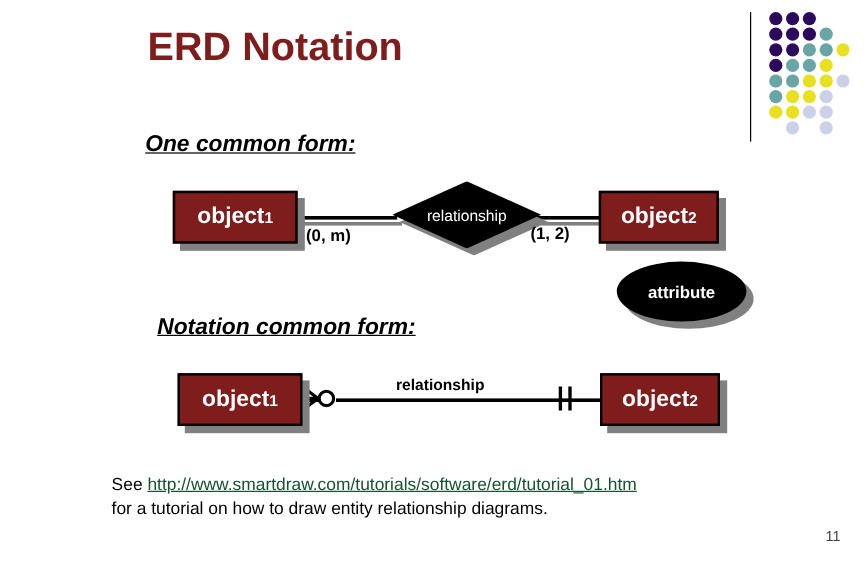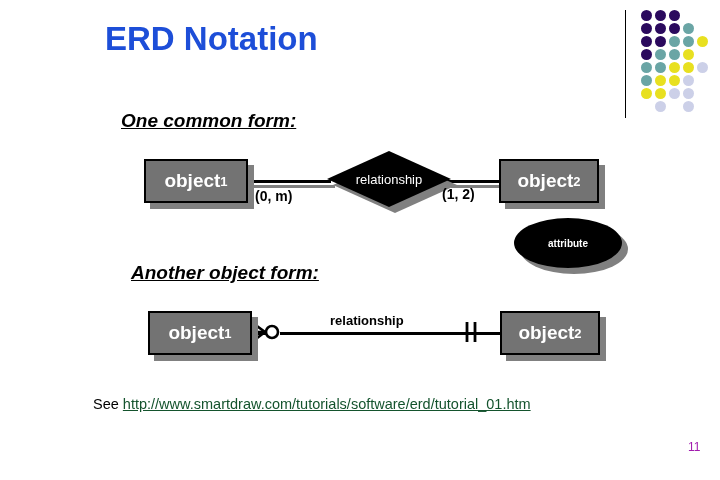--- a/index.html
+++ b/index.html
@@ -12,25 +12,25 @@
     height: 480px;
     position: relative;
     overflow: hidden;
     font-family: "Liberation Sans", sans-serif;
     background: #ffffff;
   }
 
   
   #slide-title {
     position: absolute;
-    left: 105px;
+    left: 123px;
     top: 20px;
     font-size: 33px;
     font-weight: bold;
-    color: #1d4ed8;
+    color: #7f1d1d;
     letter-spacing: 0px;
     white-space: nowrap;
   }
 
   
   #dot-grid {
     position: absolute;
     left: 641px;
     top: 10px;
     width: 80px;
@@ -60,21 +60,21 @@
     color: #000000;
     text-decoration: underline;
     white-space: nowrap;
   }
   #heading-one { left: 121px; top: 110px; }
   #heading-two { left: 131px; top: 262px; }
 
   
   .entity-box {
     position: absolute;
-    background: #737373;
+    background: #7f1d1d;
     border: 2px solid #000000;
     box-shadow: 6px 6px 0 0 #808080;
     display: flex;
     align-items: center;
     justify-content: center;
     color: #ffffff;
     font-weight: bold;
     font-size: 19px;
     box-sizing: border-box;
   }
@@ -145,21 +145,21 @@
   #attribute-ellipse-label {
     position: absolute;
     left: 514px;
     top: 218px;
     width: 108px;
     height: 50px;
     display: flex;
     align-items: center;
     justify-content: center;
     color: #ffffff;
-    font-size: 10px;
+    font-size: 14px;
     font-weight: bold;
     white-space: nowrap;
   }
 
   
   .connector {
     position: absolute;
     background: #000000;
     height: 3px;
   }
@@ -226,21 +226,21 @@
   }
   #footer-link {
     color: #14532d;
     text-decoration: underline;
   }
   #page-number {
     position: absolute;
     left: 688px;
     top: 440px;
     font-size: 12px;
-    color: #a21caf;
+    color: #404040;
   }
 </style>
 </head>
 <body>
 
 <div id="slide-title">ERD Notation</div>
 
 <div id="divider-line"></div>
 <div id="dot-grid">
     <div class="dot" style="left: 0px; top: 0px; background: rgb(43, 10, 94);"></div>
@@ -296,21 +296,21 @@
     <sub>1</sub>
 </div>
 <div id="entity-2-row1" class="entity-box">
   <span>object</span>
     <sub>2</sub>
 </div>
 
 <div id="card-0m" class="cardinality-label">(0, m)</div>
 <div id="card-11" class="cardinality-label">(1, 2)</div>
 
-<div id="heading-two" class="section-heading">Another object form:</div>
+<div id="heading-two" class="section-heading">Notation common form:</div>
 
 <div id="conn-2-mid-a" class="connector"></div>
 <div id="conn-2-left" class="connector"></div>
 
 <div id="relationship-label-row2">relationship</div>
 
 <svg id="crowsfoot-icon" viewBox="0 0 34 22">
   <path d="M1 2 L13 11 L1 20" fill="none" stroke="#000000" stroke-width="2.6"></path>
   <line x1="1" y1="11" x2="13" y2="11" stroke="#000000" stroke-width="2.6"></line>
   <circle cx="20" cy="11" r="6" fill="#ffffff" stroke="#000000" stroke-width="2.6"></circle>
@@ -326,15 +326,16 @@
     <sub>1</sub>
 </div>
 <div id="entity-2-row2" class="entity-box">
   <span>object</span>
     <sub>2</sub>
 </div>
 
 <div id="footer-text">
   <span>See </span><a id="footer-link" href="#">http://www.smartdraw.com/tutorials/software/erd/tutorial_01.htm</a>
   <br>
+  <span>for a tutorial on how to draw entity relationship diagrams.</span>
 </div>
 
 <div id="page-number">11</div>
 
 </body></html>

